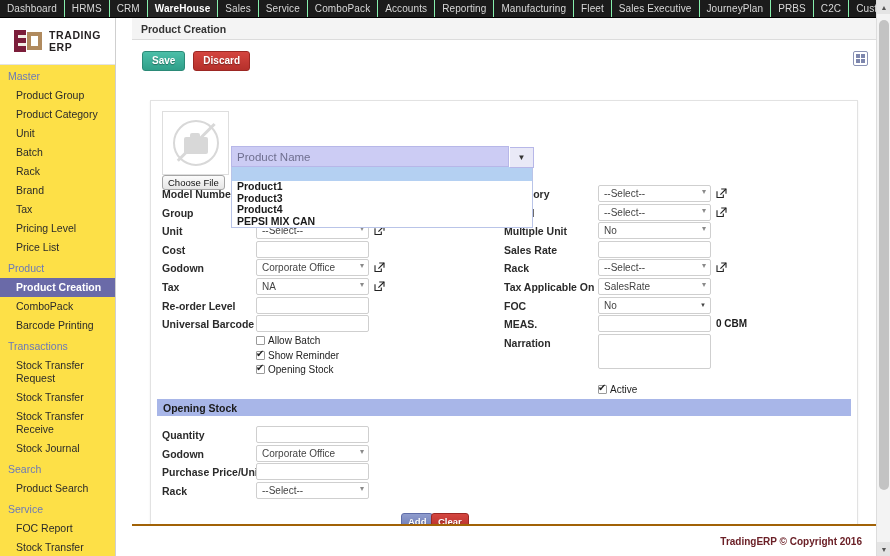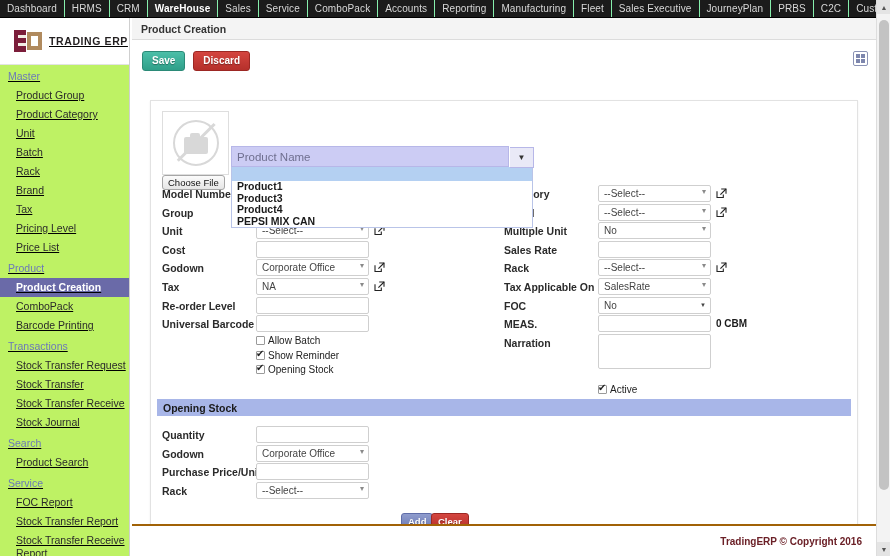--- a/index.html
+++ b/index.html
@@ -25,25 +25,24 @@
     padding: 8px 7px;
     display: flex; align-items: center;
     border-right: 1px solid #86efac;
     white-space: nowrap;
     letter-spacing: .1px;
   }
   .topnav .nav-item.active { color: #ffffff; font-weight: bold; background: #242424; }
 
   
   .sidebar {
-    position: absolute; top: 18px; left: 0; width: 130px; bottom: 0;
-    background: #bef264;
+    position: absolute; top: 18px; left: 0; width: 116px; bottom: 0;
+    background: #fde047;
     border-right: 1px solid #cfcfcf;
     overflow: hidden;
-    text-decoration: underline;
   }
   .brand {
     height: 47px; background: #ffffff;
     display: flex; align-items: center; padding-left: 14px;
     border-bottom: 1px solid #e3e3e3;
   }
   .logo-mark { width: 28px; height: 22px; position: relative; margin-right: 7px; flex: none; }
   .logo-e {
     position: absolute; left: 0; top: 0; width: 12px; height: 22px;
     background: #7b1d3a;

